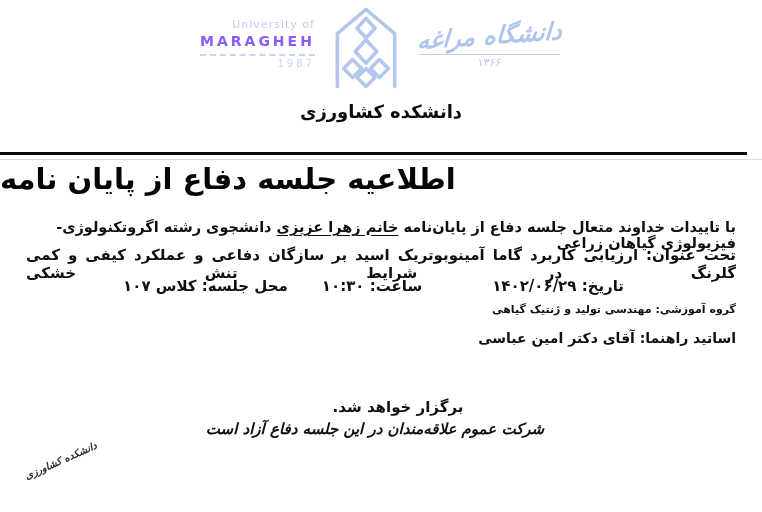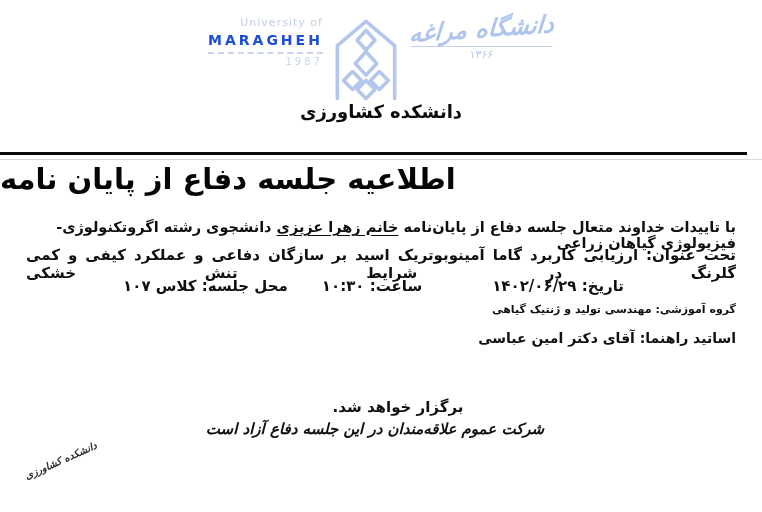--- a/index.html
+++ b/index.html
@@ -7,26 +7,26 @@
   body {
     width: 762px; height: 512px;
     font-family: "DejaVu Sans", sans-serif;
     position: relative; overflow: hidden;
     color: #111;
   }
   .page { position: absolute; inset: 0; background: #fff; }
 
   
   .logo-row {
-    position: absolute; top: 16px; left: 0; width: 100%;
-    display: flex; justify-content: center; 
+    position: absolute; top: 4px; left: 0; width: 100%;
+    display: flex; justify-content: center; align-items: center; gap: 8px;
   }
   .logo-en { text-align: right; line-height: 1.25; padding-bottom: 6px; }
   .logo-en .u-of { font-size: 11px; letter-spacing: 1px; color: #c3cde9; }
-  .logo-en .en-name { font-size: 14px; font-weight: bold; letter-spacing: 3px; color: #1d4ed8; margin-top: 2px; }
+  .logo-en .en-name { font-size: 14px; font-weight: bold; letter-spacing: 3px; color: #8b5cf6; margin-top: 2px; }
   .logo-en .dash-line { border-top: 2px dashed #c8d3ee; margin: 3px 0 2px 0; width: 100%; }
   .logo-en .en-year { font-size: 10px; letter-spacing: 3px; color: #ccd5ec; }
   .emblem svg { display: block; }
   .logo-fa { text-align: center; line-height: 1.1; padding-bottom: 2px; }
   .logo-fa .fa-script {
     direction: rtl; font-size: 24px; font-weight: bold; font-style: italic;
     color: #aec5ee; display: inline-block; transform: rotate(-4deg) skewX(-8deg);
   }
   .logo-fa .fa-line { border-top: 1.5px solid #c4d0ee; margin: 4px 2px 2px 2px; }
   .logo-fa .fa-year { font-size: 11px; color: #b9c9ec; letter-spacing: 4px; }

